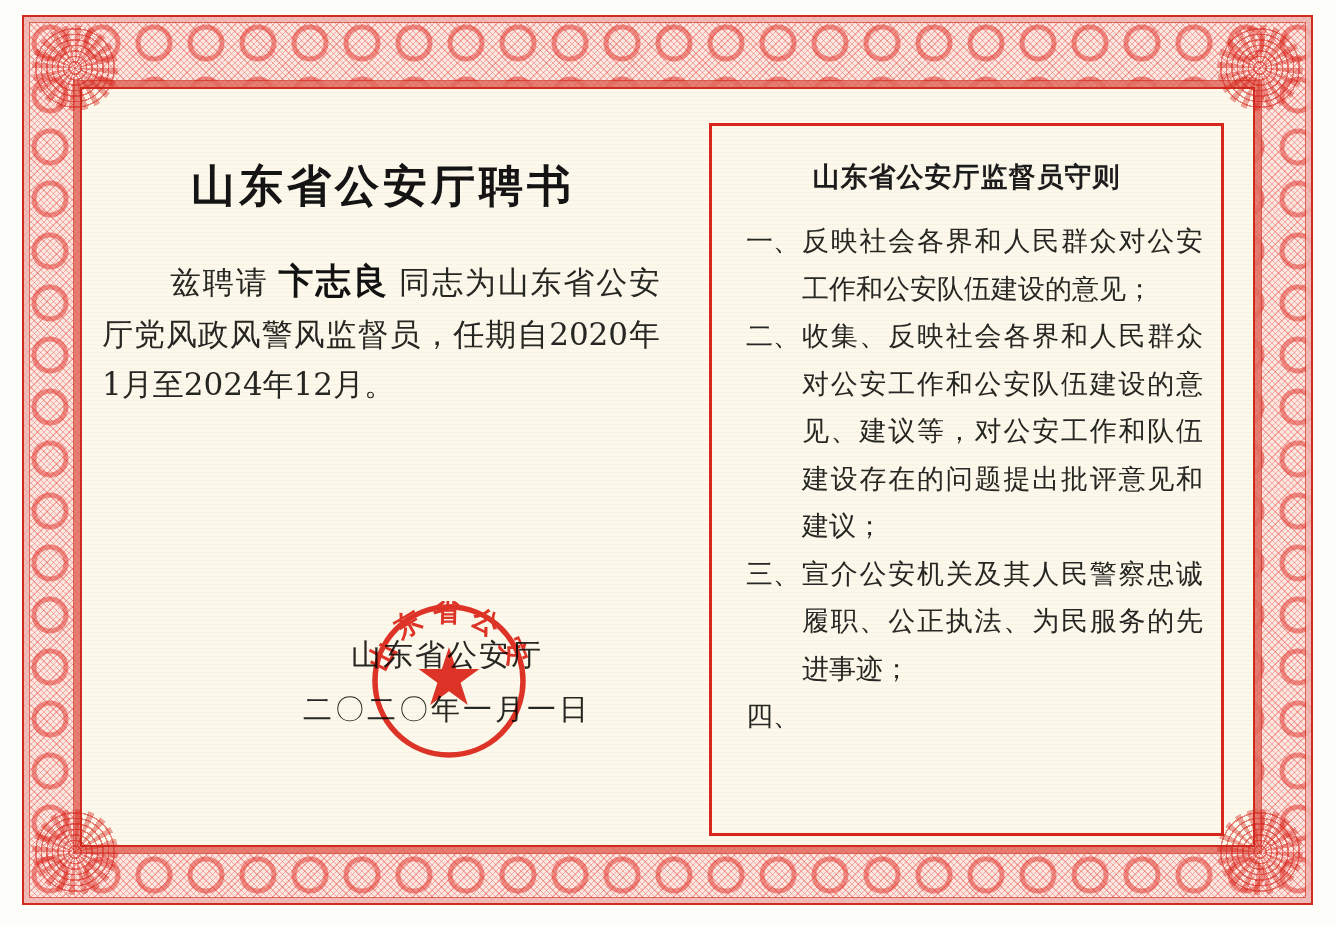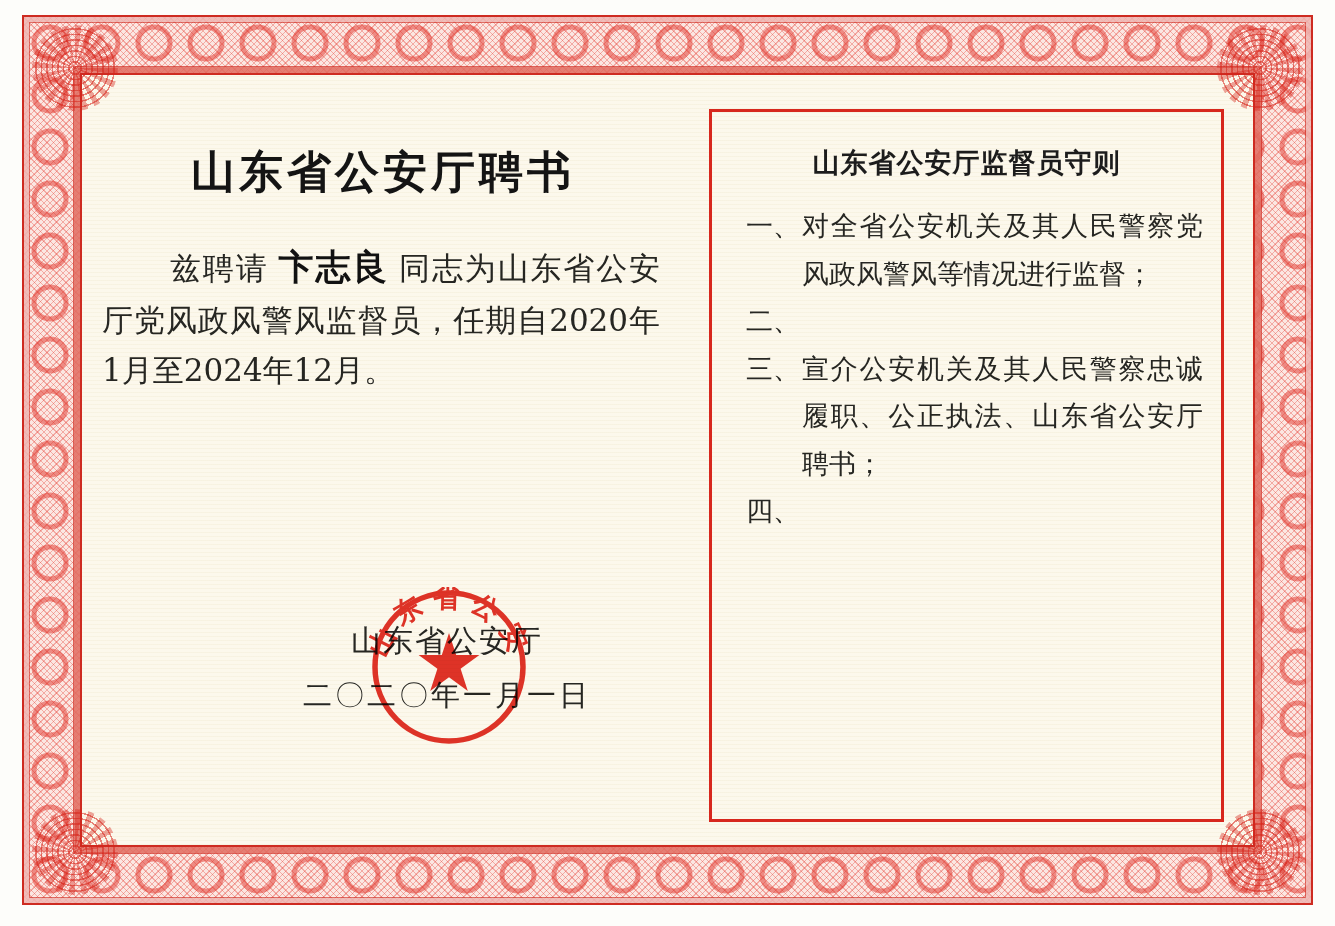--- a/index.html
+++ b/index.html
@@ -35,20 +35,21 @@
   .corner.tr { right:8px; top:8px; }
   .corner.bl { left:8px;  bottom:8px; }
   .corner.br { right:8px; bottom:8px; }
 
   
   .paper {
     position:absolute; inset:58px; z-index:2;
     background-color:#fcf8ec;
     background-image:repeating-linear-gradient(0deg, rgba(240,232,206,.35) 0 1px, rgba(0,0,0,0) 1px 4px);
     box-shadow: 0 0 0 2px #ce2b21, 0 0 0 8px rgba(238,152,140,.50), 0 0 0 9px rgba(206,43,33,.70);
+    margin-top: 14px;
   }
 
   
   .left-col { position:absolute; left:20px; top:0; width:562px; height:100%; }
   .cert-title {
     position:absolute; top:68px; left:0; width:100%;
     text-align:center; font-size:44px; font-weight:700; letter-spacing:4px;
     color:#141414;
   }
   .cert-body {
@@ -71,21 +72,20 @@
   }
   .seal {
     position:absolute; left:267px; top:512px; width:160px; height:160px;
     mix-blend-mode:multiply; opacity:.93; z-index:4;
   }
 
   
   .rules-box {
     position:absolute; left:627px; top:34px; width:515px; height:713px;
     border:3px solid #d7271d;
-    font-family:Liberation Serif, serif;
   }
   .rules-heading {
     margin-top:33px; text-align:center;
     font-size:27px; font-weight:700; letter-spacing:1px; color:#1c1c1c;
   }
   .rules-list { margin:22px 18px 0 34px; }
   .rule-item { display:flex; align-items:flex-start; }
   .rule-num {
     flex:0 0 56px; font-size:27px; line-height:47.5px; color:#262622;
   }
@@ -122,28 +122,29 @@
             <textPath href="#sealArc" startOffset="6%">山东省公安厅</textPath>
           </text>
         </svg>
       </div>
 
       <div class="rules-box">
         <div class="rules-heading">山东省公安厅监督员守则</div>
         <div class="rules-list">
           <div class="rule-item">
             <span class="rule-num">一、</span>
-            <span class="rule-text">对全省公安机关及其人民警察党风政风警风等情况进行监督；</span>
+            <span class="rule-text">反映社会各界和人民群众对公安工作和公安队伍建设的意见；</span>
           </div>
           <div class="rule-item">
             <span class="rule-num">二、</span>
+            <span class="rule-text">收集、反映社会各界和人民群众对公安工作和公安队伍建设的意见、建议等，对公安工作和队伍建设存在的问题提出批评意见和建议；</span>
           </div>
           <div class="rule-item">
             <span class="rule-num">三、</span>
-            <span class="rule-text">宣介公安机关及其人民警察忠诚履职、公正执法、山东省公安厅聘书；</span>
+            <span class="rule-text">宣介公安机关及其人民警察忠诚履职、公正执法、为民服务的先进事迹；</span>
           </div>
           <div class="rule-item">
             <span class="rule-num">四、</span>
           </div>
         </div>
       </div>
 
     </div>
   </div>
 </div>

